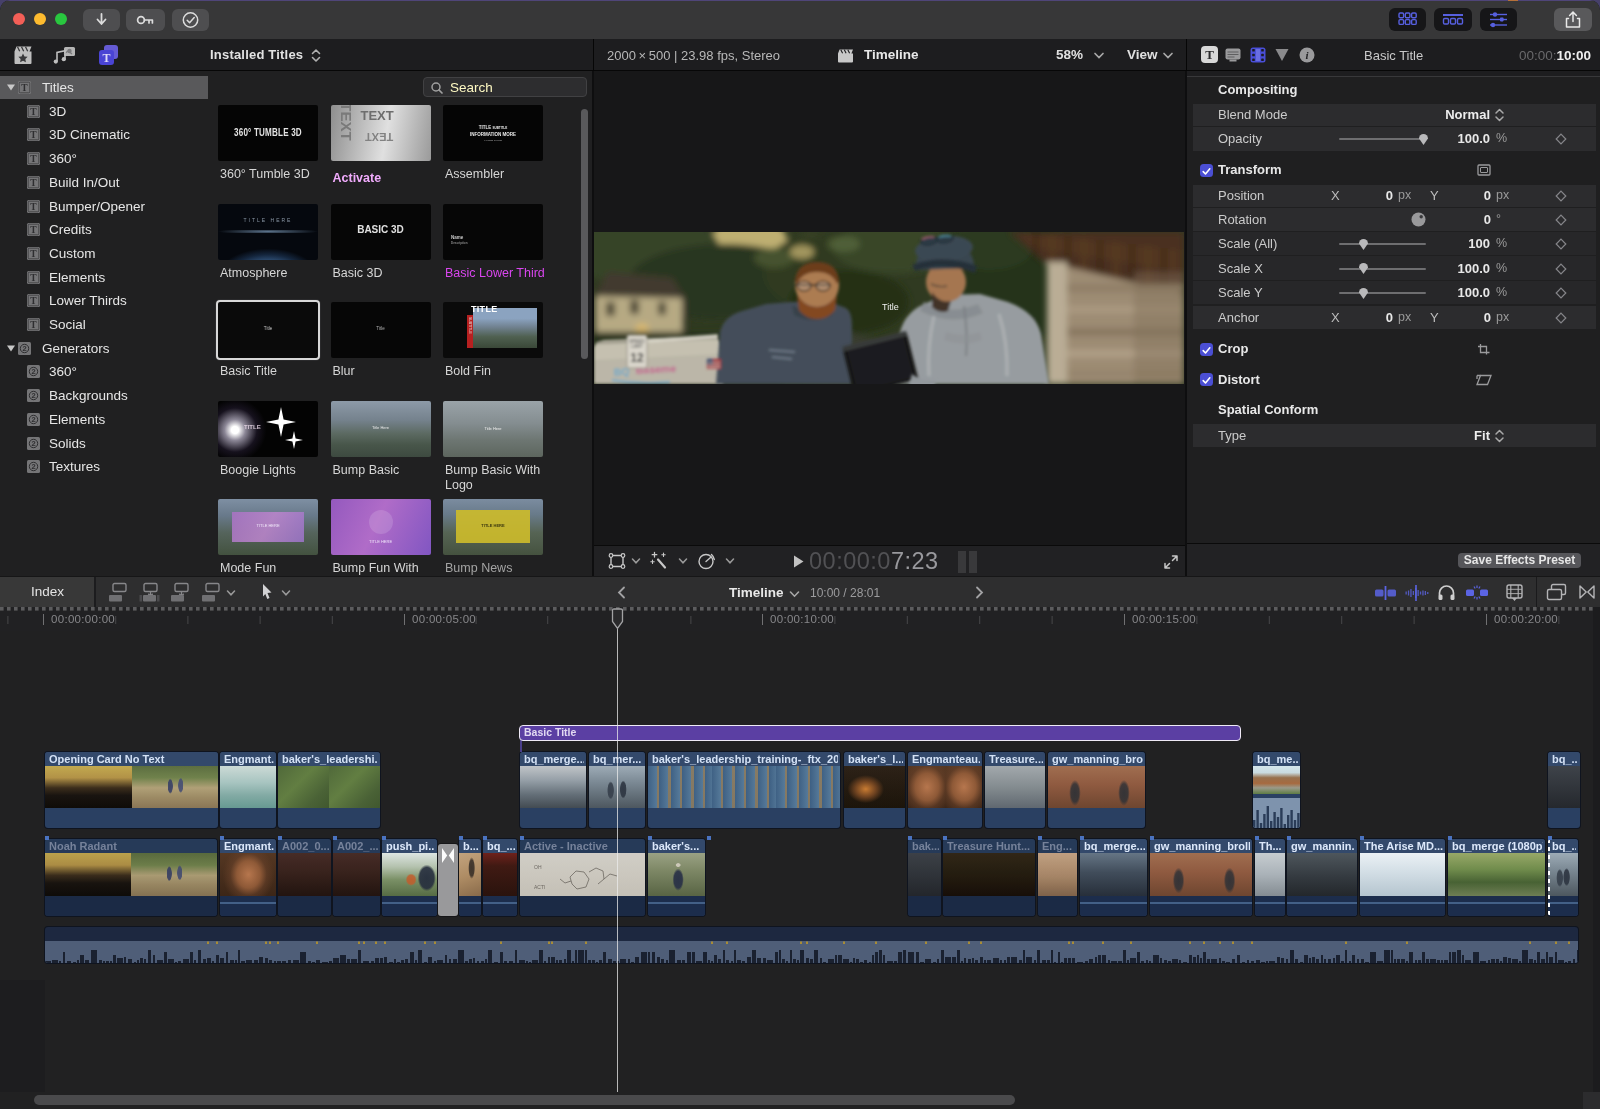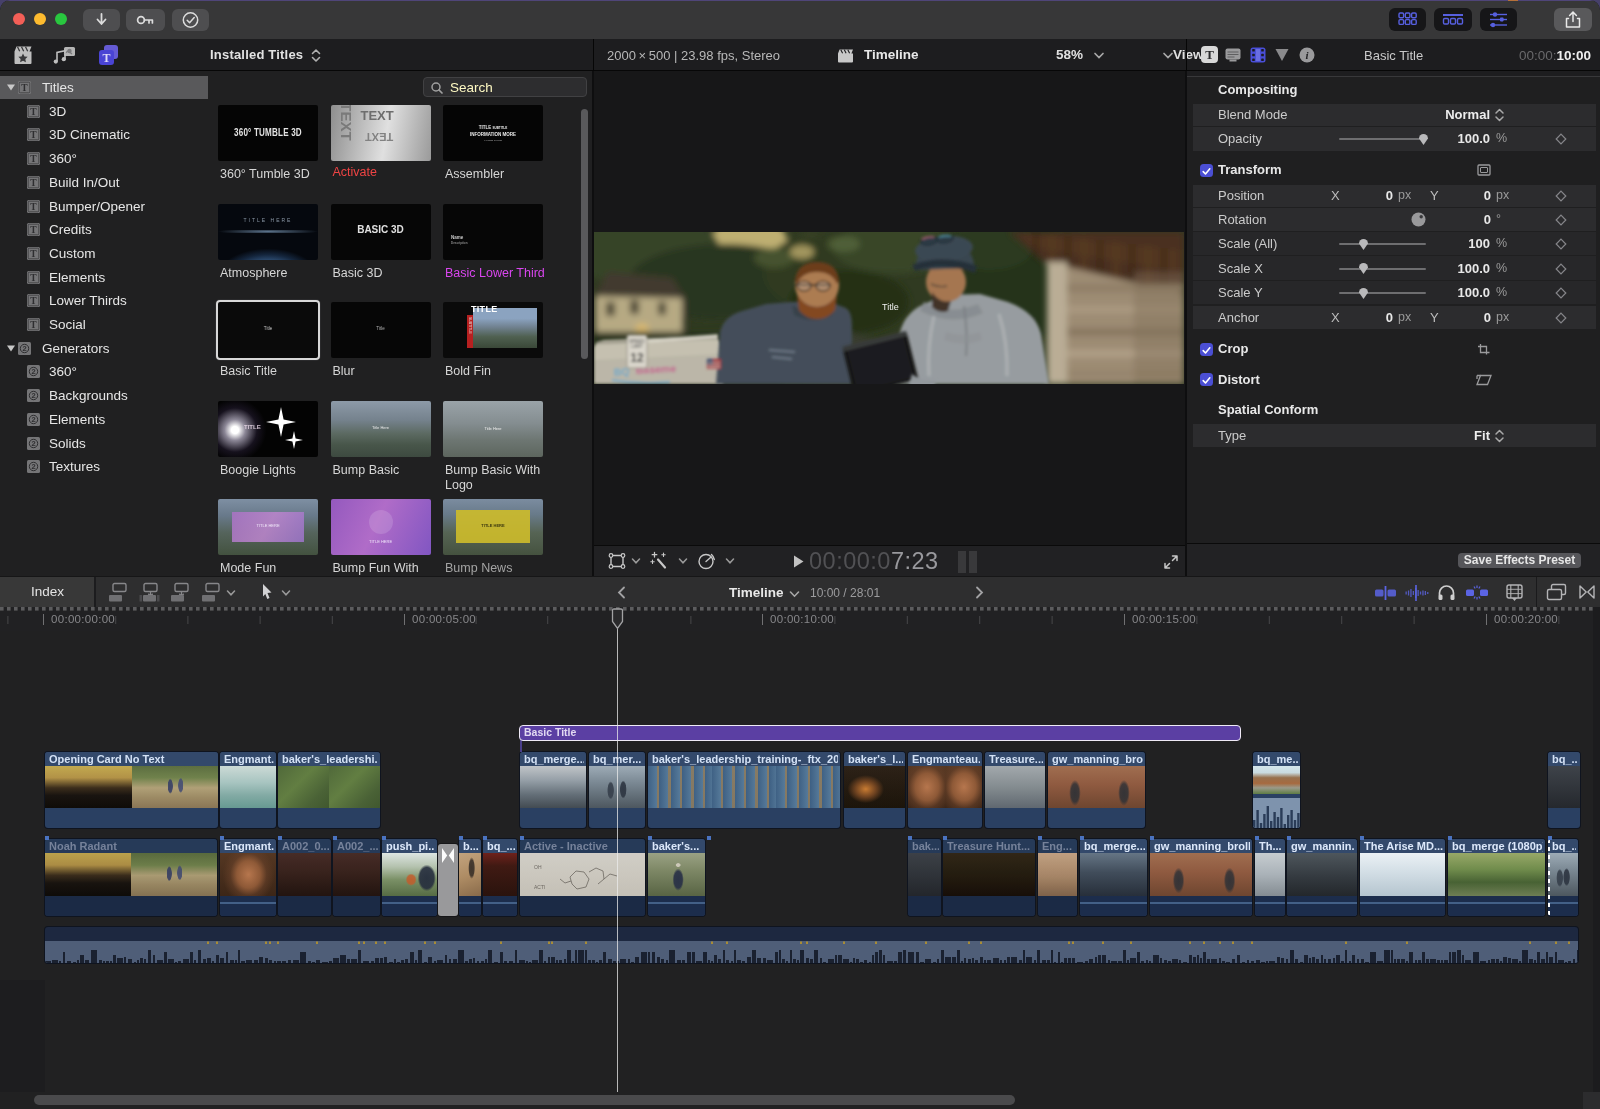--- a/index.html
+++ b/index.html
@@ -83,21 +83,21 @@
       <div class="abs" style="left:607px;top:9px;font-size:13px;color:#b8b8b8;">2000 × 500 | 23.98 fps, Stereo</div>
       <svg class="abs" style="left:836px;top:8px;" width="19" height="17" viewBox="0 0 19 17">
         <path d="M2 6.5 L17 6.5 L17 14.5 Q17 15.5 16 15.5 L3 15.5 Q2 15.5 2 14.5 Z M2 6.5 L3.6 2.5 L17 2.5 L15.4 6.5" fill="#c8c8c8"></path>
         <path d="M4.8 2.7 l1.8 3.6 M8.3 2.7 l1.8 3.6 M11.8 2.7 l1.8 3.6" stroke="#1d1d1f" stroke-width="1.1"></path>
       </svg>
       <div class="abs" style="left:864px;top:8px;font-size:13.5px;color:#e8e8e8;font-weight:700;">Timeline</div>
       <div class="abs" style="left:1056px;top:8px;font-size:13.5px;color:#e0e0e0;font-weight:700;">58%</div>
       <svg class="abs" style="left:1093px;top:13px;" width="12" height="8" viewBox="0 0 12 8">
         <path d="M2 1.5 L6 5.5 L10 1.5" stroke="#a8a8a8" stroke-width="1.7" fill="none" stroke-linecap="round"></path>
       </svg>
-      <div class="abs" style="left:1127px;top:8px;font-size:13.5px;color:#e0e0e0;font-weight:700;margin-left:46px;">View</div>
+      <div class="abs" style="left:1127px;top:8px;font-size:13.5px;color:#e0e0e0;font-weight:700;">View</div>
       <svg class="abs" style="left:1162px;top:13px;" width="12" height="8" viewBox="0 0 12 8">
         <path d="M2 1.5 L6 5.5 L10 1.5" stroke="#a8a8a8" stroke-width="1.7" fill="none" stroke-linecap="round"></path>
       </svg>
       <div class="abs" style="left:1186px;top:0;width:1px;height:32px;background:#060606;"></div>
       <div class="abs" style="left:1201px;top:7px;width:17px;height:17px;background:#d8d8d8;border-radius:4px;">
         <div style="text-align:center;font-family:'Liberation Serif',serif;font-weight:bold;font-size:13px;color:#2a2a2c;line-height:17px;">T</div>
       </div>
       <svg class="abs" style="left:1224px;top:7px;" width="18" height="18" viewBox="0 0 18 18">
         <rect x="1.5" y="2.5" width="15" height="11" rx="2" fill="#9a9a9c"></rect>
         <path d="M3.5 6 h11 M3.5 8.5 h11 M3.5 11 h7" stroke="#5e5e60" stroke-width="1.2"></path>
@@ -247,21 +247,21 @@
       </div>
       <div class="abs" style="left:10px;top:34px;width:100px;height:56px;border-radius:2px;overflow:hidden;background:#050505;">
         <div style="position:absolute;left:0;top:22px;width:100%;text-align:center;font-size:8.5px;font-weight:700;color:#e4e4e4;letter-spacing:0.2px;transform:scale(0.95,1.2);">360° TUMBLE 3D</div>
       </div>
       <div class="abs" style="left:12px;top:96px;width:118px;font-size:12.5px;color:#d6d6d6;">360° Tumble 3D</div>
       <div class="abs" style="left:122.5px;top:34px;width:100px;height:56px;border-radius:2px;overflow:hidden;background:linear-gradient(100deg,#8e8e8e,#e0e0e0 55%,#9a9a9a);">
         <div style="position:absolute;left:30px;top:3px;font-size:13px;font-weight:700;color:#6e6e6e;">TEXT</div>
         <div style="position:absolute;left:-4px;top:8px;font-size:15px;font-weight:700;color:#7a7a7a;transform:rotate(90deg);">TEXT</div>
         <div style="position:absolute;left:34px;top:26px;font-size:11px;font-weight:700;color:#828282;transform:rotate(180deg);">TEXT</div>
       </div>
-      <div class="abs" style="left:124.5px;top:94px;width:118px;font-size:12.5px;color:#ef4444;">Activate</div>
+      <div class="abs" style="left:124.5px;top:100px;width:118px;font-size:12.5px;color:#f0abfc;font-weight:bold;">Activate</div>
       <div class="abs" style="left:235px;top:34px;width:100px;height:56px;border-radius:2px;overflow:hidden;background:#050505;">
         <div style="position:absolute;left:0;top:20px;width:100%;text-align:center;font-size:4.5px;font-weight:700;color:#ececec;line-height:5.5px;">TITLE <span style="font-size:3px;">SUBTITLE</span><br>INFORMATION MORE<br><span style="font-size:2.5px;color:#888;">LOREM IPSUM</span></div>
       </div>
       <div class="abs" style="left:237px;top:96px;width:118px;font-size:12.5px;color:#d6d6d6;">Assembler</div>
       <div class="abs" style="left:10px;top:132.5px;width:100px;height:56px;border-radius:2px;overflow:hidden;background:radial-gradient(62px 34px at 50% 128%, #7ca6cd 0%, #3c6492 34%, #14253c 62%, #05080e 80%);">
         <div style="position:absolute;left:0;top:13px;width:100%;text-align:center;font-size:5px;color:#8a97a5;letter-spacing:2px;">TITLE HERE</div>
         <div style="position:absolute;left:0;top:26px;width:100%;height:3px;background:radial-gradient(50px 3px at 50% 50%,rgba(160,200,240,0.55),transparent);"></div>
       </div>
       <div class="abs" style="left:12px;top:194.5px;width:118px;font-size:12.5px;color:#d6d6d6;">Atmosphere</div>
       <div class="abs" style="left:122.5px;top:132.5px;width:100px;height:56px;border-radius:2px;overflow:hidden;background:#060606;">

